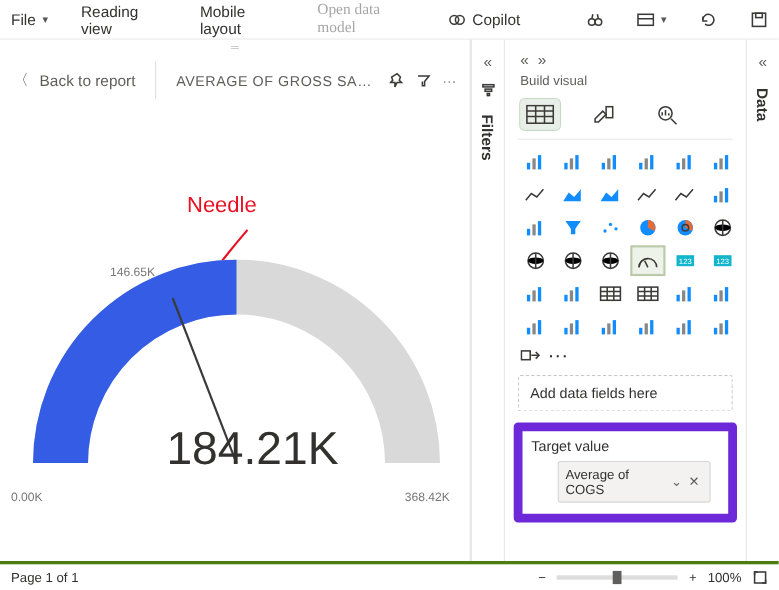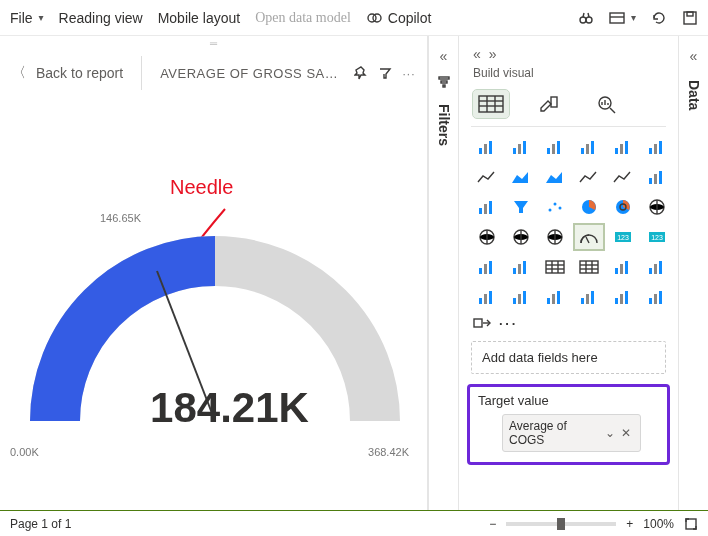--- a/index.html
+++ b/index.html
@@ -1,19 +1,19 @@
 <!DOCTYPE html>
 <html><head>
 <meta charset="utf-8">
 <style>
   * { box-sizing: border-box; margin: 0; padding: 0; font-family: "Segoe UI", Arial, sans-serif; }
   body { width: 708px; height: 536px; background: #fff; color: #323130; font-size: 13px; overflow: hidden; position: relative; }
 
   
-  .topbar { height: 36px; display: flex; align-items: center; gap: 15px; padding: 0 10px; border-bottom: 1px solid #eaeaea; }
+  .topbar { height: 36px; display: flex; align-items: center; gap: 30px; padding: 0 10px; border-bottom: 1px solid #eaeaea; }
   .topbar .item { display: flex; align-items: center; gap: 6px; color: #323130; font-size: 14px; cursor: default; }
   .topbar .disabled { color: #a6a6a6; font-family: Liberation Serif, serif; }
   .topbar .spacer { flex: 1; }
   .chev { font-size: 10px; color: #555; }
 
   
   .main { display: flex; height: calc(100% - 36px - 26px); }
 
   
   .canvas-col { flex: 1; display: flex; flex-direction: column; border-right: 1px solid #e5e5e5; min-width: 0; }
@@ -21,24 +21,24 @@
   .breadcrumb-row { height: 46px; display: flex; align-items: center; padding: 0 12px; gap: 14px; }
   .back { display: flex; align-items: center; gap: 10px; font-size: 14px; color: #605e5c; }
   .divider-v { width: 1px; height: 34px; background: #ddd; margin: 0 4px; }
   .title { font-size: 13px; letter-spacing: .5px; color: #605e5c; white-space: nowrap; overflow: hidden; text-overflow: ellipsis; flex: 1; }
   .vis-actions { display:flex; gap:10px; margin-left:auto; color:#888; }
 
   .chart-area { position: relative; flex: 1; }
   .needle-label { position: absolute; left: 170px; top: 80px; color: #e81123; font-size: 20px; font-family: "Segoe UI", sans-serif; }
   .arrow { position: absolute; left: 170px; top: 108px; }
   .tick-label { position: absolute; font-size: 11px; color: #777; }
-  .tick-needle { left: 100px; top: 116px; }
+  .tick-needle { left: 100px; top: 146px; }
   .tick-min { left: 10px; top: 350px; }
   .tick-max { right: 18px; top: 350px;}
-  .gauge-value { position: absolute; left: 0; right: 0; top: 288px; text-align: center; font-size: 42px; font-weight: 700; color: #323130; padding-left: 32px; }
+  .gauge-value { position: absolute; left: 0; right: 0; top: 288px; text-align: center; font-size: 42px; font-weight: 400; color: #323130; padding-left: 32px; }
 
   
   .gauge-wrap { position: absolute; left: 30px; top: 140px; width: 370px; height: 210px; }
   svg { display: block; }
 
   
   .rail { width: 30px; border-left: 1px solid #e5e5e5; display: flex; flex-direction: column; align-items: center; padding-top: 12px; gap: 10px; color:#605e5c; }
   .rail .collapse { font-size: 14px; }
   .rail .vlabel { writing-mode: vertical-rl; font-size: 14px; font-weight: 600; color:#323130; margin-top:6px; }
 
@@ -54,28 +54,28 @@
   .mode-divider { height:1px; background:#e5e5e5; margin: 0 12px 8px 12px; }
 
   .viz-grid { display: grid; grid-template-columns: repeat(6, 28px); gap: 6px 6px; padding: 0 14px; }
   .viz-ic { width: 28px; height: 24px; display:flex; align-items:center; justify-content:center; border:1px solid transparent; }
   .viz-ic.sel { outline:2px solid #b9c9a9; background:#eef3ea; }
   .viz-more { display:flex; align-items:center; gap:8px; padding:6px 14px 0 14px; color:#323130; }
 
   .field-well-wrap { padding: 10px 12px 0 12px; }
   .field-well { border:1px dashed #c8c8c8; padding: 8px 10px; font-size: 13px; color:#323130; border-radius:2px; }
 
-  .target-block { margin: 10px 8px 0 8px; border:3px solid #6d28d9; border-radius:4px; padding: 6px 26px 10px 8px; }
+  .target-block { margin: 10px 8px 0 8px; border:8px solid #6d28d9; border-radius:4px; padding: 6px 16px 10px 8px; }
   .target-label { font-size: 13px; color:#323130; margin-bottom: 6px; }
   .pill { display:flex; align-items:center; background:#f3f2f1; border:1px solid #d6d6d6; border-radius:3px; padding: 4px 6px; font-size:12px;margin-left:24px; }
   .pill span.txt { flex:1; }
   .pill .ic { width:16px; text-align:center; color:#605e5c; }
 
   
-  .status { position:absolute; bottom:0; left:0; right:0; height:26px; border-top:1px solid #4d7c0f; display:flex; align-items:center; padding:0 10px; font-size:12px; color:#323130; gap:10px; }
+  .status { position:absolute; bottom:0; left:0; right:0; height:26px; border-top:3px solid #4d7c0f; display:flex; align-items:center; padding:0 10px; font-size:12px; color:#323130; gap:10px; }
   .status .spacer { flex:1; }
   .zoom-slider { width:110px; height:4px; background:#ddd; position:relative; }
   .zoom-slider .knob { position:absolute; left:50%; top:-4px; width:8px; height:12px; background:#605e5c; transform:translateX(-50%); }
 
   
   .ico path, .ico rect, .ico line, .ico polyline, .ico circle { stroke:#3b3a39; stroke-width:1.4; fill:none; }
   .ico .fillblue { fill:#118dff; stroke:none; }
   .ico .fillorange { fill:#e66c37; stroke:none; }
   .ico .fillteal { fill:#12b5cb; stroke:none; }
   .ico .fillgray { fill:#8a8886; stroke:none; }

